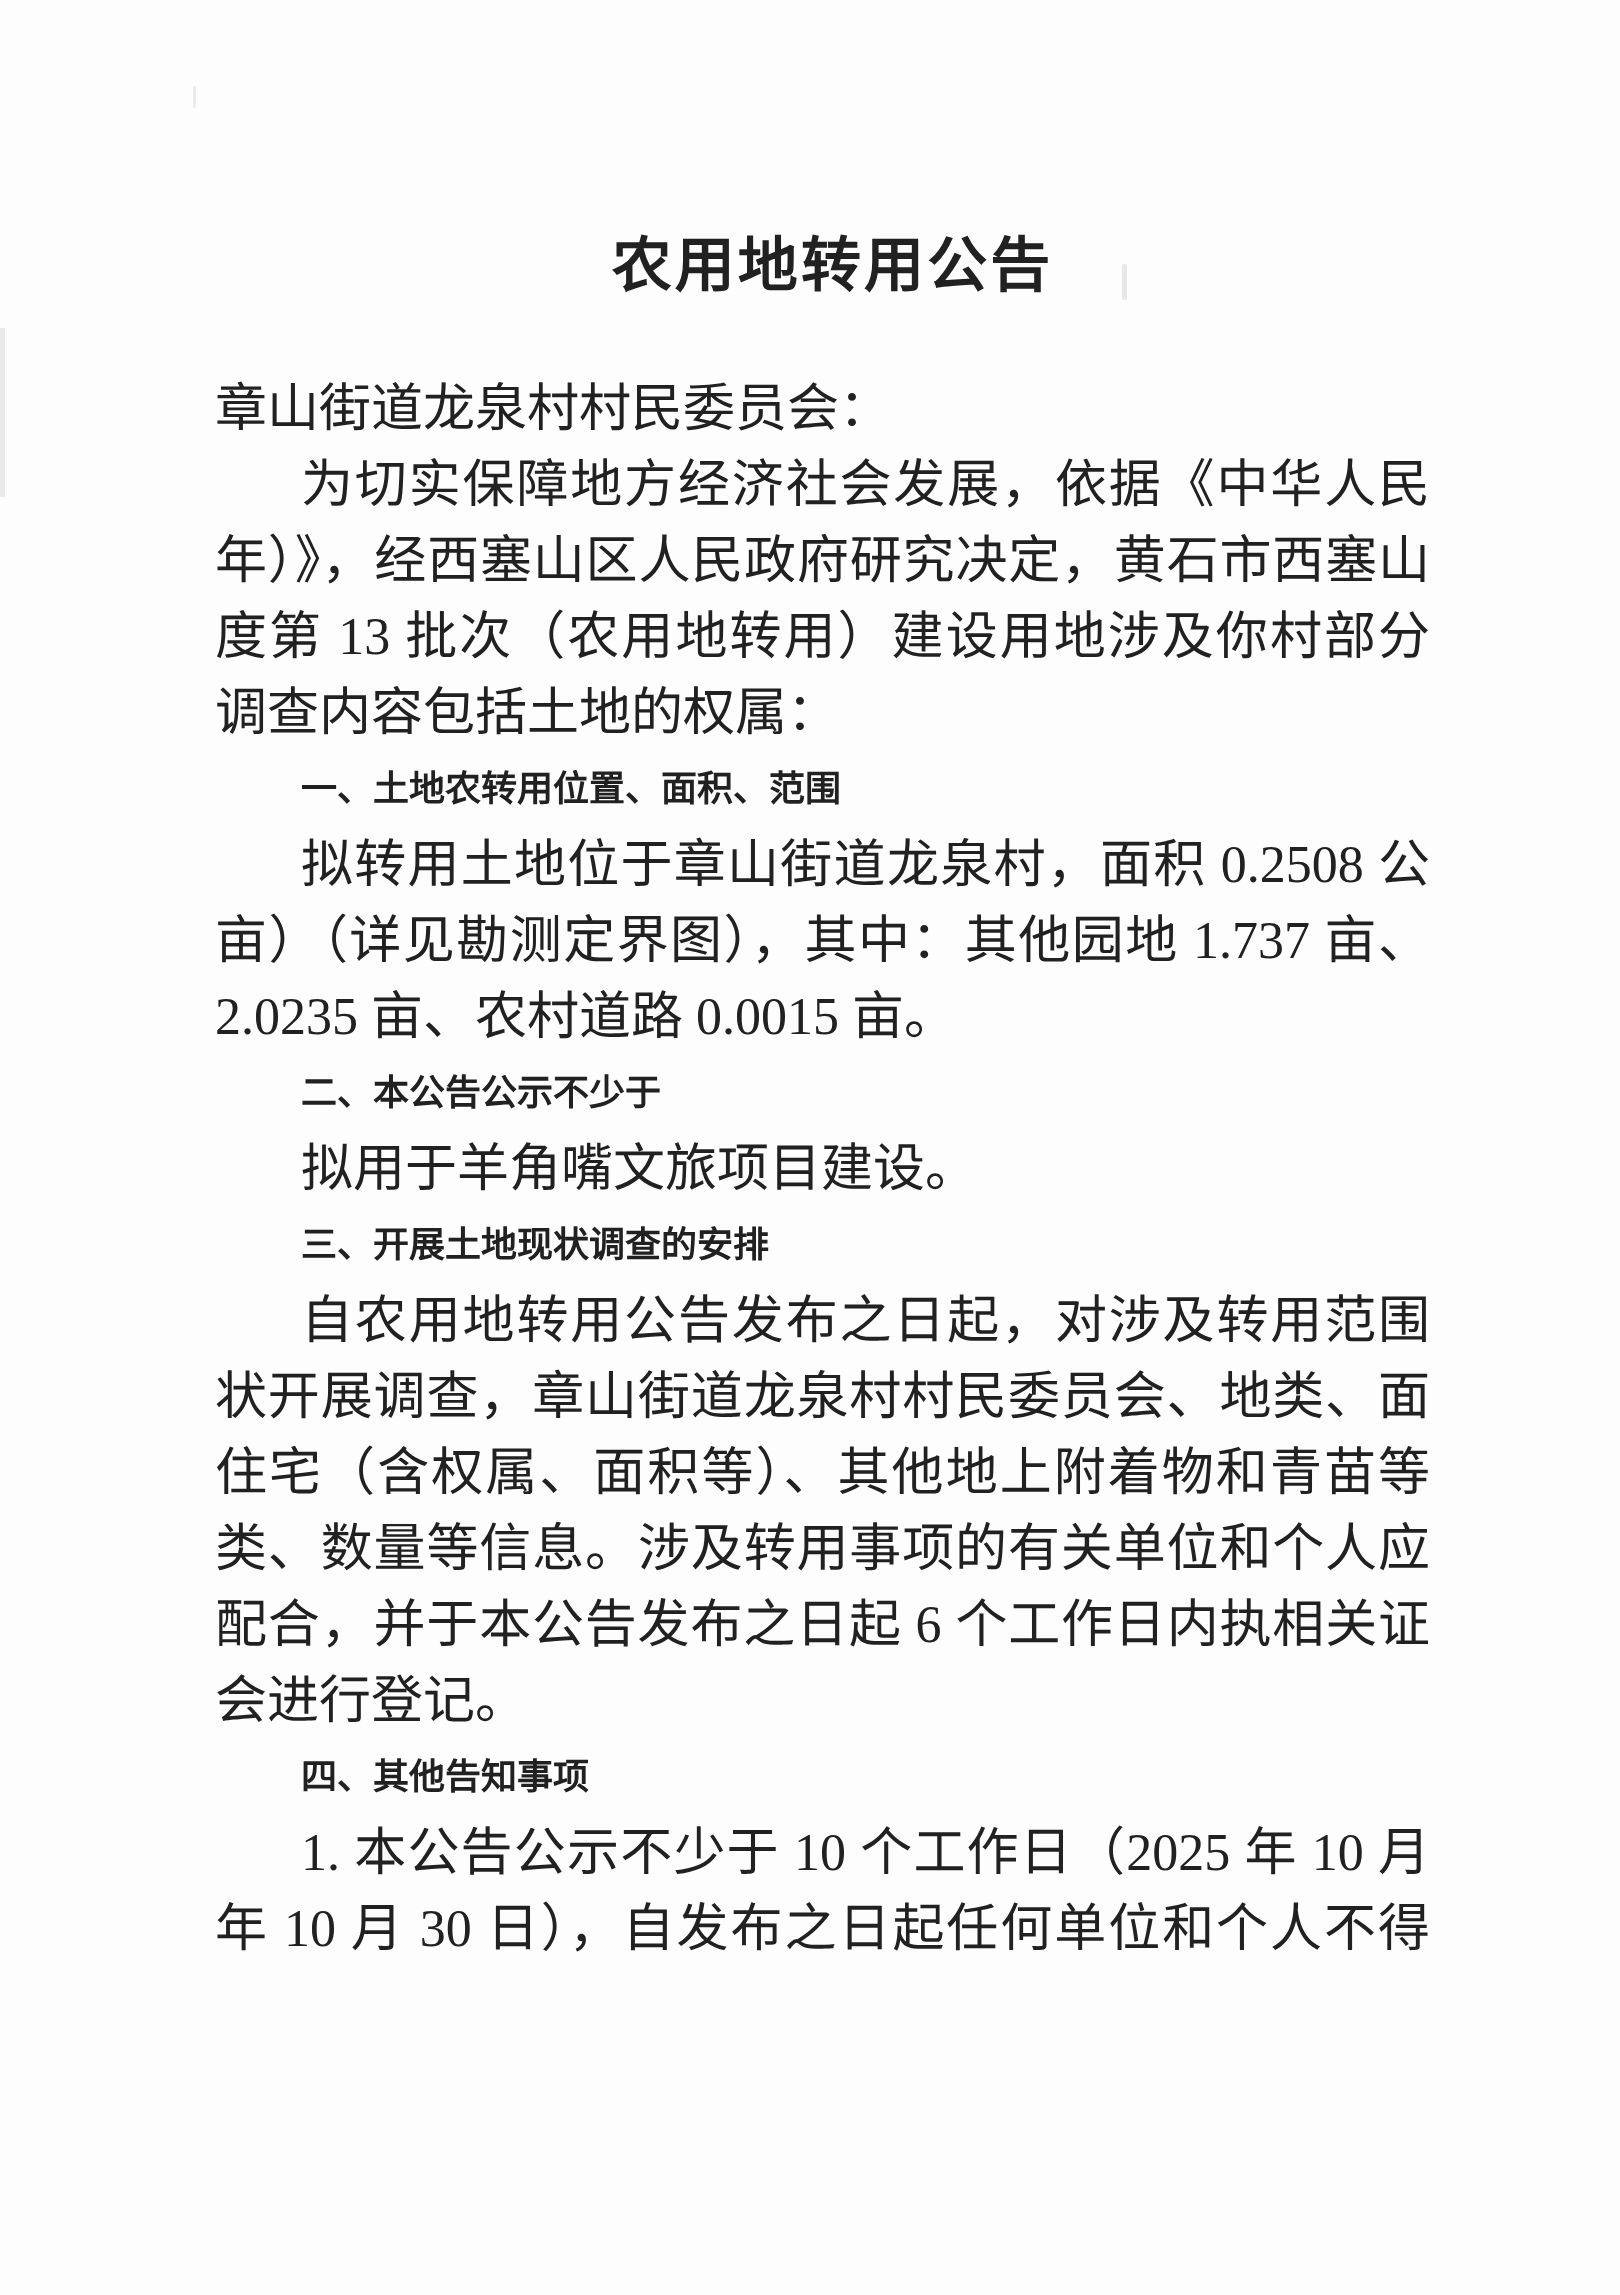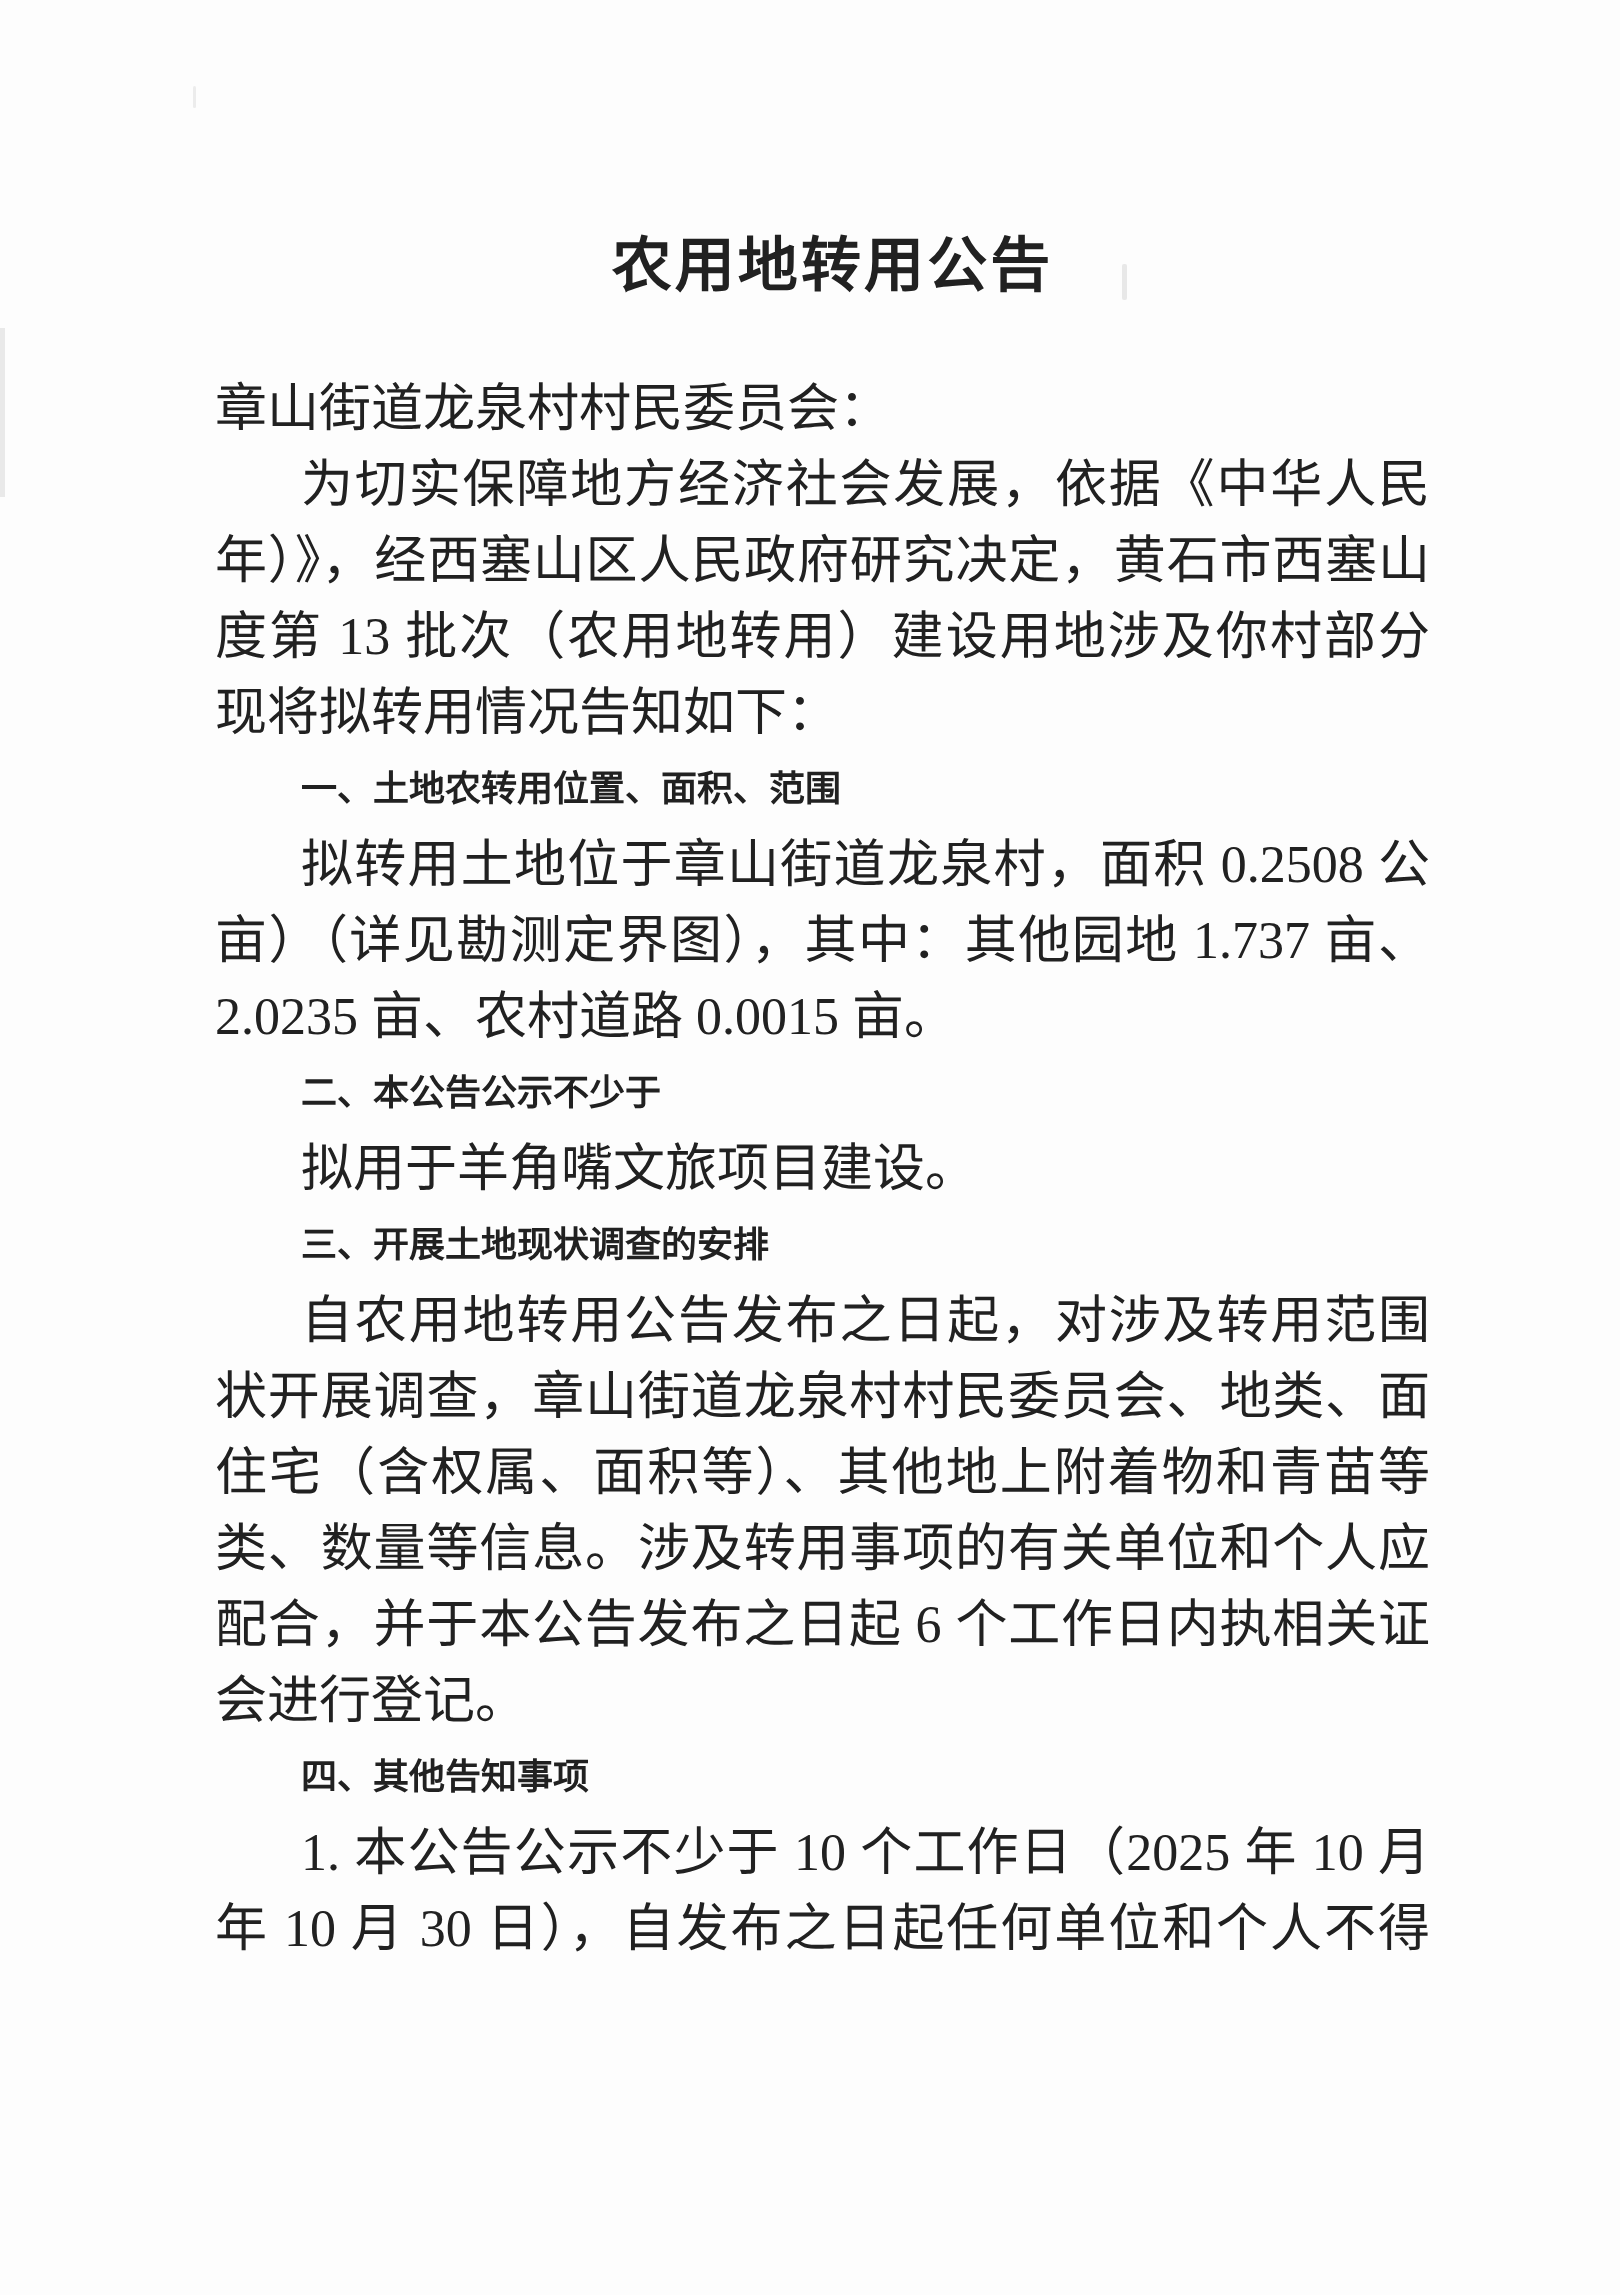--- a/index.html
+++ b/index.html
@@ -98,21 +98,21 @@
   <div class="smudge-a"></div>
   <div class="smudge-b"></div>
 
   <div class="doc-title">农用地转用公告</div>
 
   <div class="body-text">
     <div class="line">章山街道龙泉村村民委员会：</div>
     <div class="line indent fill">为切实保障地方经济社会发展，依据《中华人民共和国土地</div>
     <div class="line fill">年）》，经西塞山区人民政府研究决定，黄石市西塞山区 2025 年</div>
     <div class="line fill">度第 13 批次（农用地转用）建设用地涉及你村部分集体土地，</div>
-    <div class="line">现将拟转用情况告知如下：</div>
+    <div class="line">调查内容包括土地的权属：</div>
     <div class="line indent heading">一、土地农转用位置、面积、范围</div>
     <div class="line indent fill">拟转用土地位于章山街道龙泉村，面积 0.2508 公顷（3.762</div>
     <div class="line fill">亩）（详见勘测定界图），其中：其他园地 1.737 亩、其他林地</div>
     <div class="line">2.0235 亩、农村道路 0.0015 亩。</div>
     <div class="line indent heading">二、本公告公示不少于</div>
     <div class="line indent">拟用于羊角嘴文旅项目建设。</div>
     <div class="line indent heading">三、开展土地现状调查的安排</div>
     <div class="line indent fill">自农用地转用公告发布之日起，对涉及转用范围内的土地现</div>
     <div class="line fill">状开展调查，章山街道龙泉村村民委员会、地类、面积，农村村民</div>
     <div class="line fill">住宅（含权属、面积等）、其他地上附着物和青苗等的权属、种</div>

